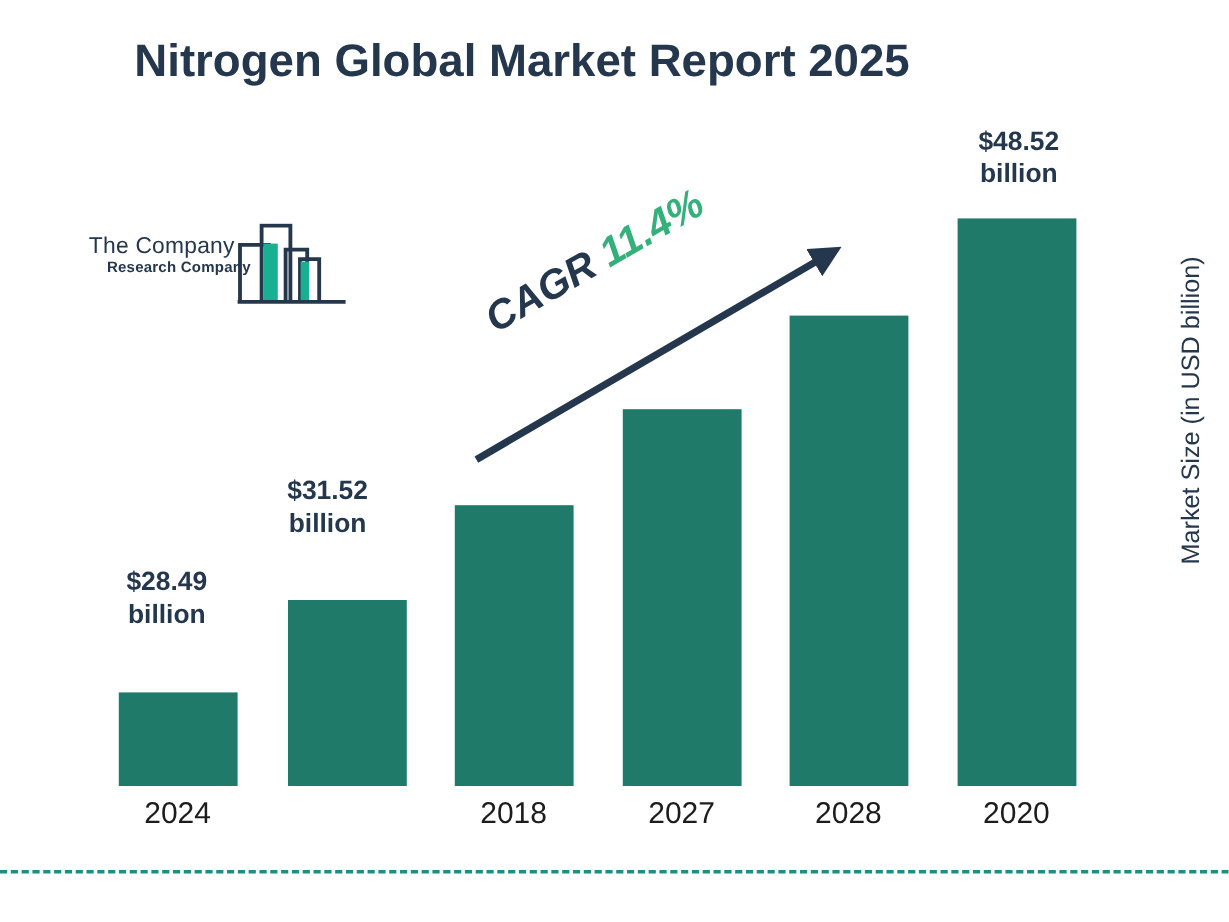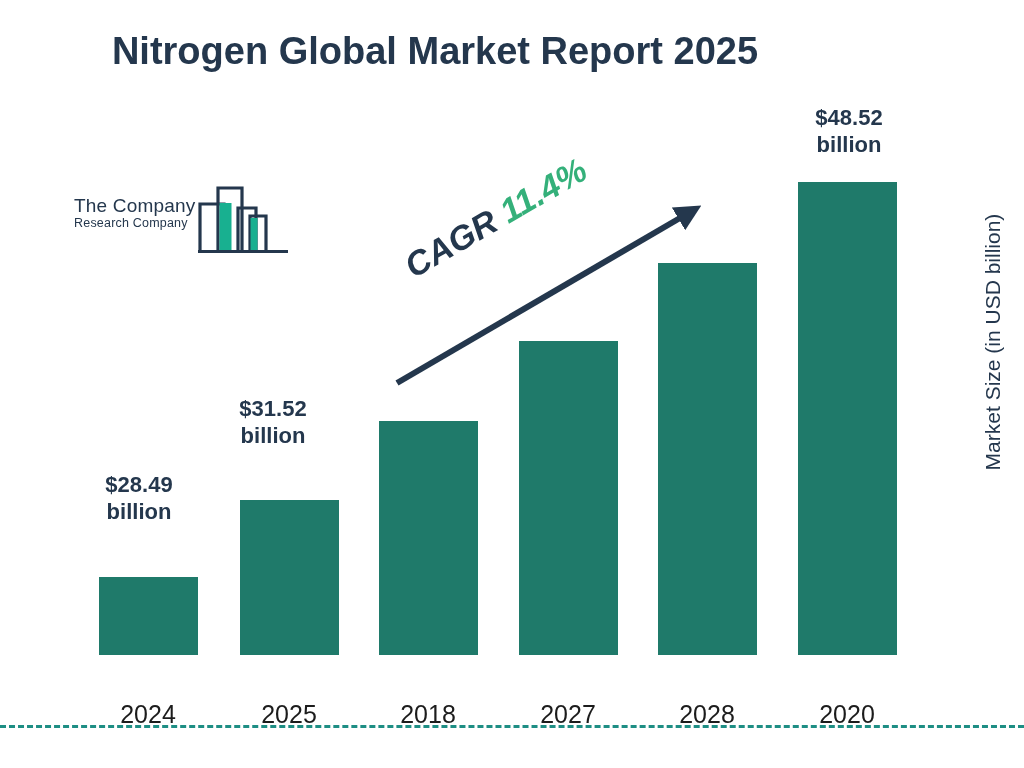--- a/index.html
+++ b/index.html
@@ -51,24 +51,25 @@
   #logo-line1 {
     display: block;
     font-size: 19px;
     font-weight: normal;
     letter-spacing: 0.2px;
     white-space: nowrap;
   }
   #logo-line2 {
     display: block;
     font-size: 12.5px;
-    font-weight: normal;
+    font-weight: bold;
     letter-spacing: 0.2px;
     white-space: nowrap;
     margin-top: 1px;
+    text-align: right;
   }
   #logo-mark {
     position: absolute;
     left: 120px;
     top: 0px;
   }
 
   
   #plot {
     position: absolute;
@@ -90,21 +91,20 @@
     line-height: 1.22;
     white-space: nowrap;
   }
   .tick-label {
     position: absolute;
     font-size: 25px;
     color: #1c1c1c;
     text-align: center;
     top: 664px;
     width: 120px;
-    margin-top: 36px;
   }
 
   
   #y-axis-title {
     position: absolute;
     left: 853px;
     top: 330px;
     width: 280px;
     transform: rotate(-90deg);
     transform-origin: 50% 50%;
@@ -183,21 +183,20 @@
       <div>$31.52</div>
       <div>billion</div>
     </div>
 
     <div class="bar-value" style="left:779px; top:105px; width:140px;">
       <div>$48.52</div>
       <div>billion</div>
     </div>
 
     <div class="tick-label" style="left:88px;">2024</div>
-    <div class="tick-label" style="left:229px;">2025</div>
     <div class="tick-label" style="left:368px;">2018</div>
     <div class="tick-label" style="left:508px;">2027</div>
     <div class="tick-label" style="left:647px;">2028</div>
     <div class="tick-label" style="left:787px;">2020</div>
 
     <svg style="position:absolute; left:0; top:0;" width="1024" height="768">
       <defs>
         <marker id="arrowhead" markerWidth="4.4" markerHeight="4.4" refX="2.6" refY="2.2" orient="auto">
           <polygon points="0,0 4.4,2.2 0,4.4" fill="#24374D"></polygon>
         </marker>

